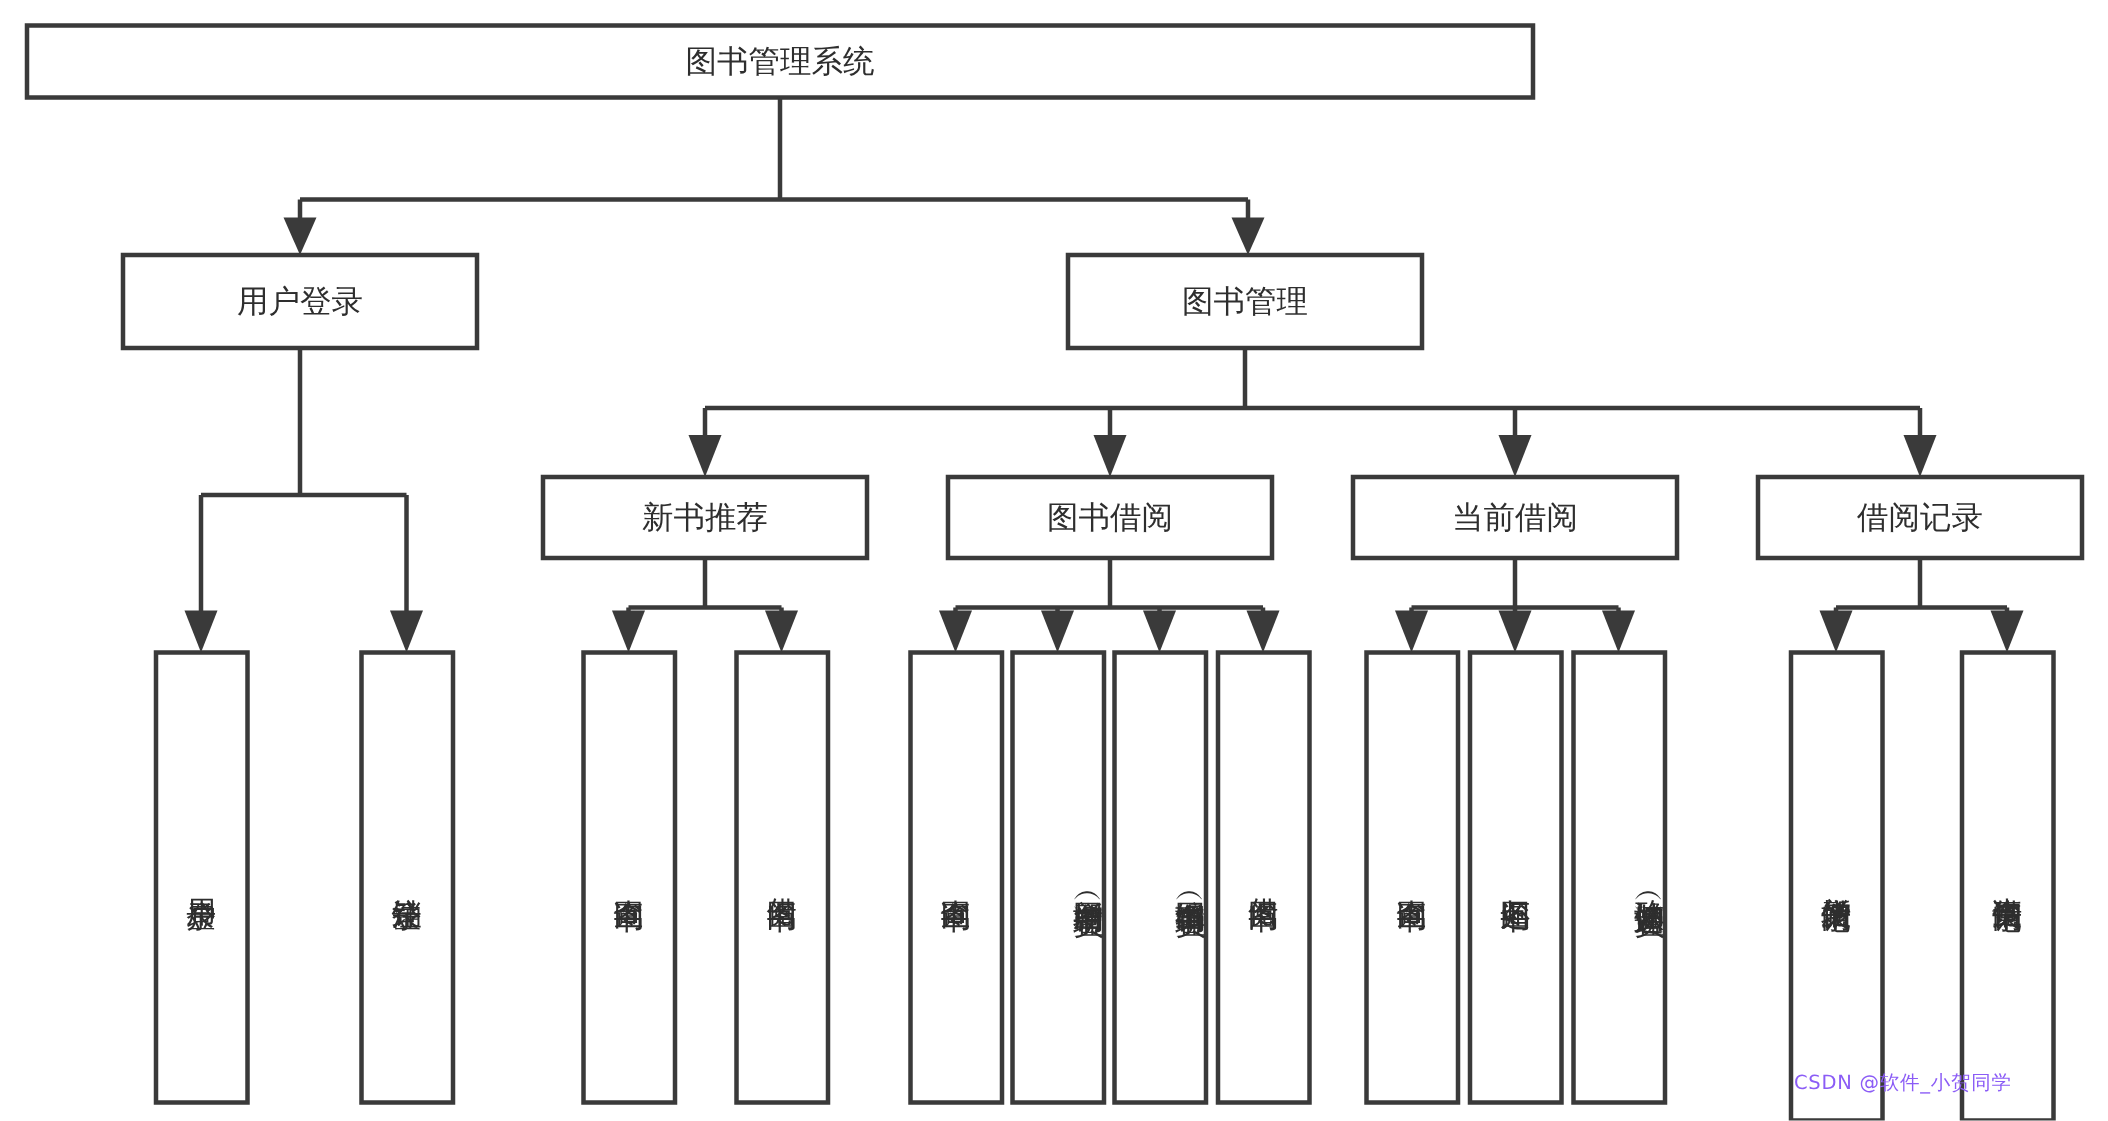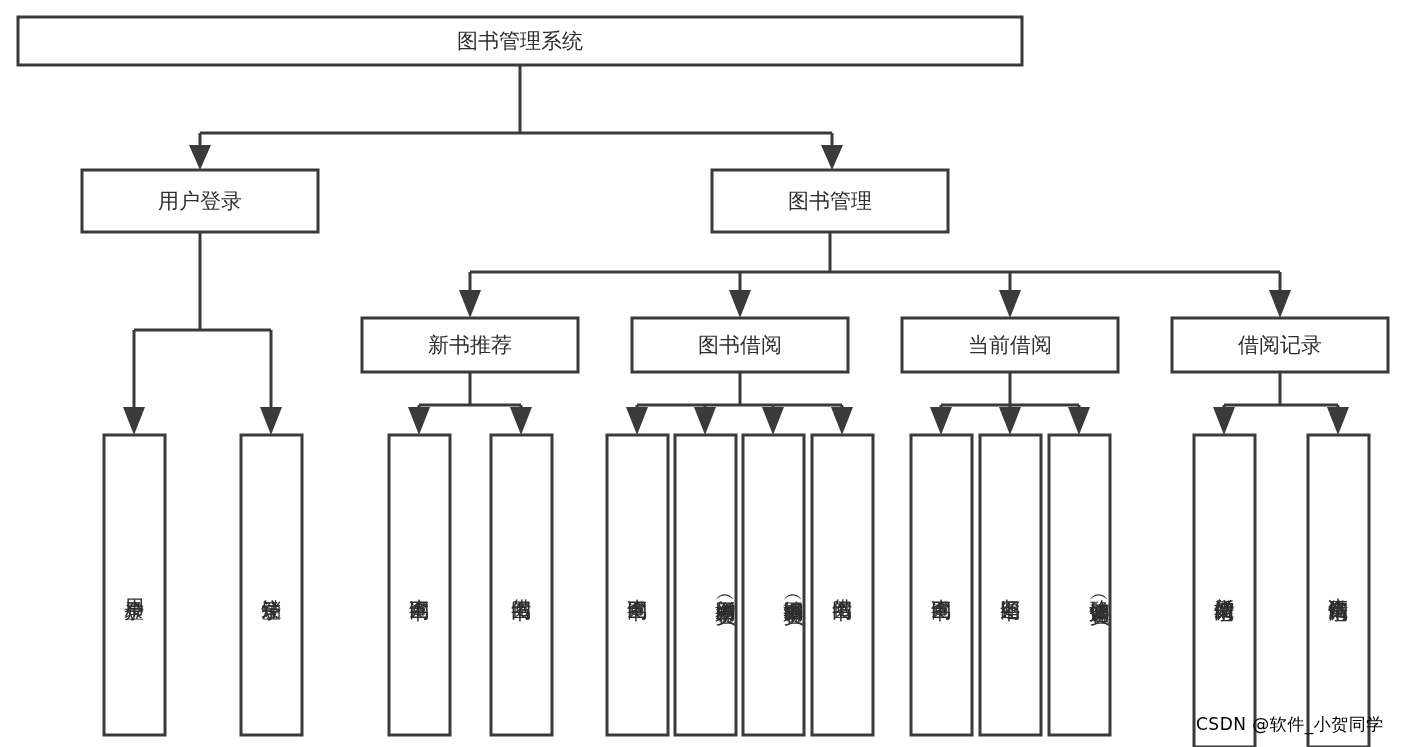--- a/index.html
+++ b/index.html
@@ -69,22 +69,22 @@
     align-items: flex-start;
     justify-content: center;
     pointer-events: none;
   }
   .leaf-label.centered {
     align-items: center;
   }
   .watermark {
     position: absolute;
     font-family: "DejaVu Sans", "Liberation Sans", sans-serif;
-    font-size: 17px;
-    color: #000000;
+    font-size: 13px;
+    color: #8b5cf6;
     white-space: nowrap;
     letter-spacing: 0.5px;
     pointer-events: none;
   }
 </style>
 </head>
 <body>
 
 <div id="diagram-root">
 

